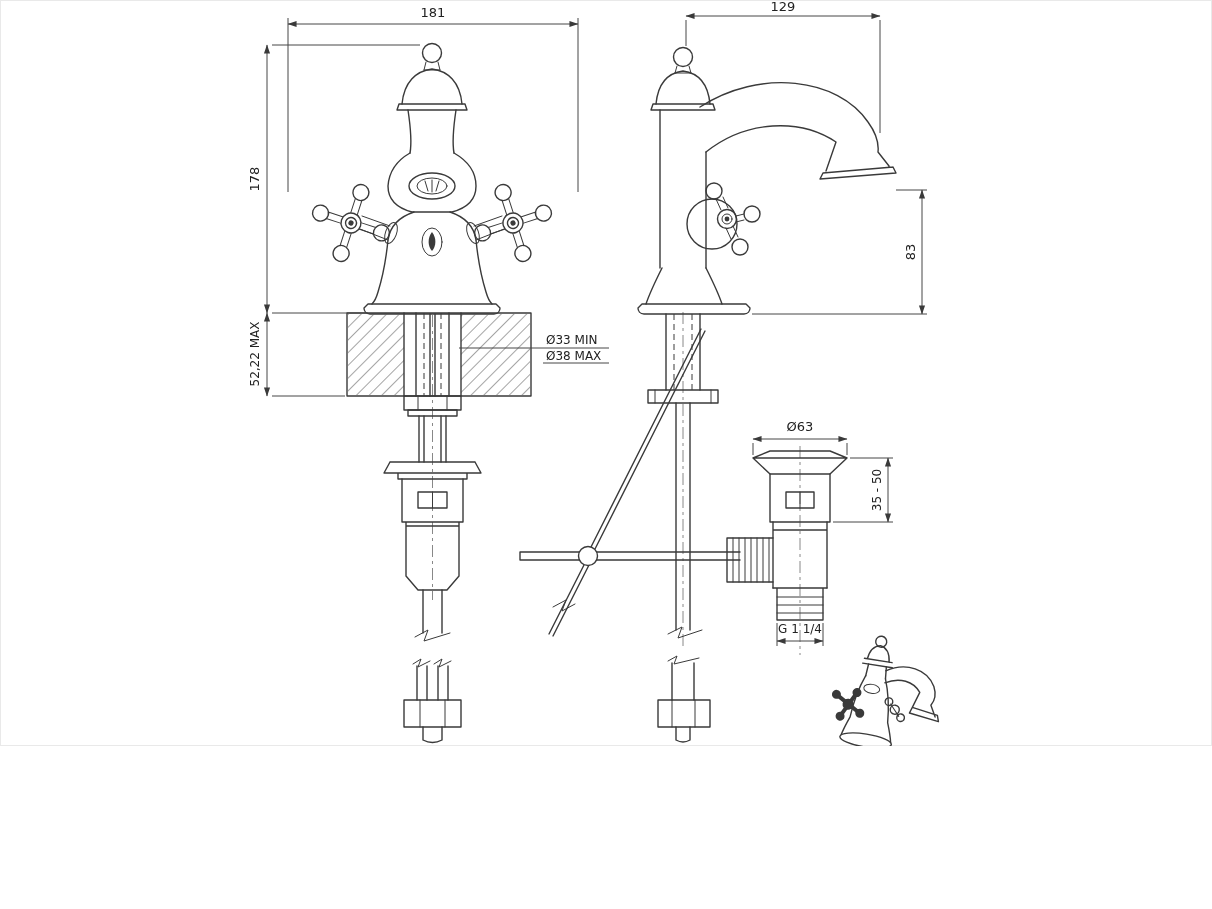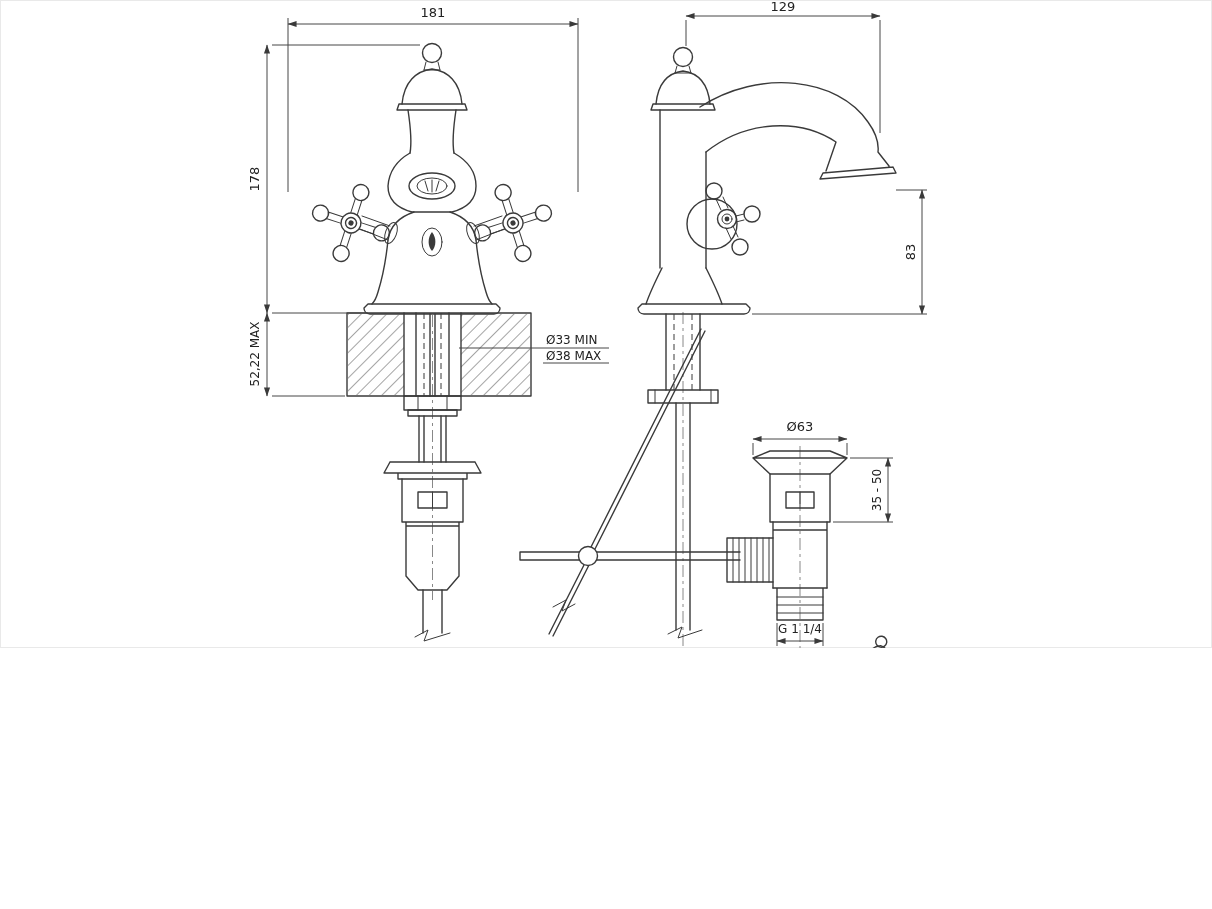--- a/index.html
+++ b/index.html
@@ -1,16 +1,16 @@
 <!DOCTYPE html>
 <html><head>
 <meta charset="utf-8">
 <style>
   html,body{margin:0;padding:0;background:#ffffff;}
-  .stage{width:1212px;height:648px;background:#ffffff;overflow:hidden;box-shadow:inset 0 0 0 1px #e9e9e9;}
+  .stage{width:1212px;height:746px;background:#ffffff;overflow:hidden;box-shadow:inset 0 0 0 1px #e9e9e9;}
   svg{display:block}
   .ln{stroke:#3a3a3a;stroke-width:1.4;fill:none;stroke-linecap:round;stroke-linejoin:round}
   .md{stroke:#3a3a3a;stroke-width:1;fill:none;stroke-linecap:round}
   .dim{stroke:#474747;stroke-width:1;fill:none}
   .dash{stroke:#3a3a3a;stroke-width:1;fill:none;stroke-dasharray:6 4}
   .cl{stroke:#6a6a6a;stroke-width:.8;fill:none;stroke-dasharray:12 4 3 4}
   .filldark{fill:#3a3a3a;stroke:none}
   .ball{fill:#ffffff;stroke:#3a3a3a;stroke-width:1.4}
   text{font-family:"DejaVu Sans","Liberation Sans",sans-serif;font-size:13px;fill:#222222}
   .small{font-size:12px}

